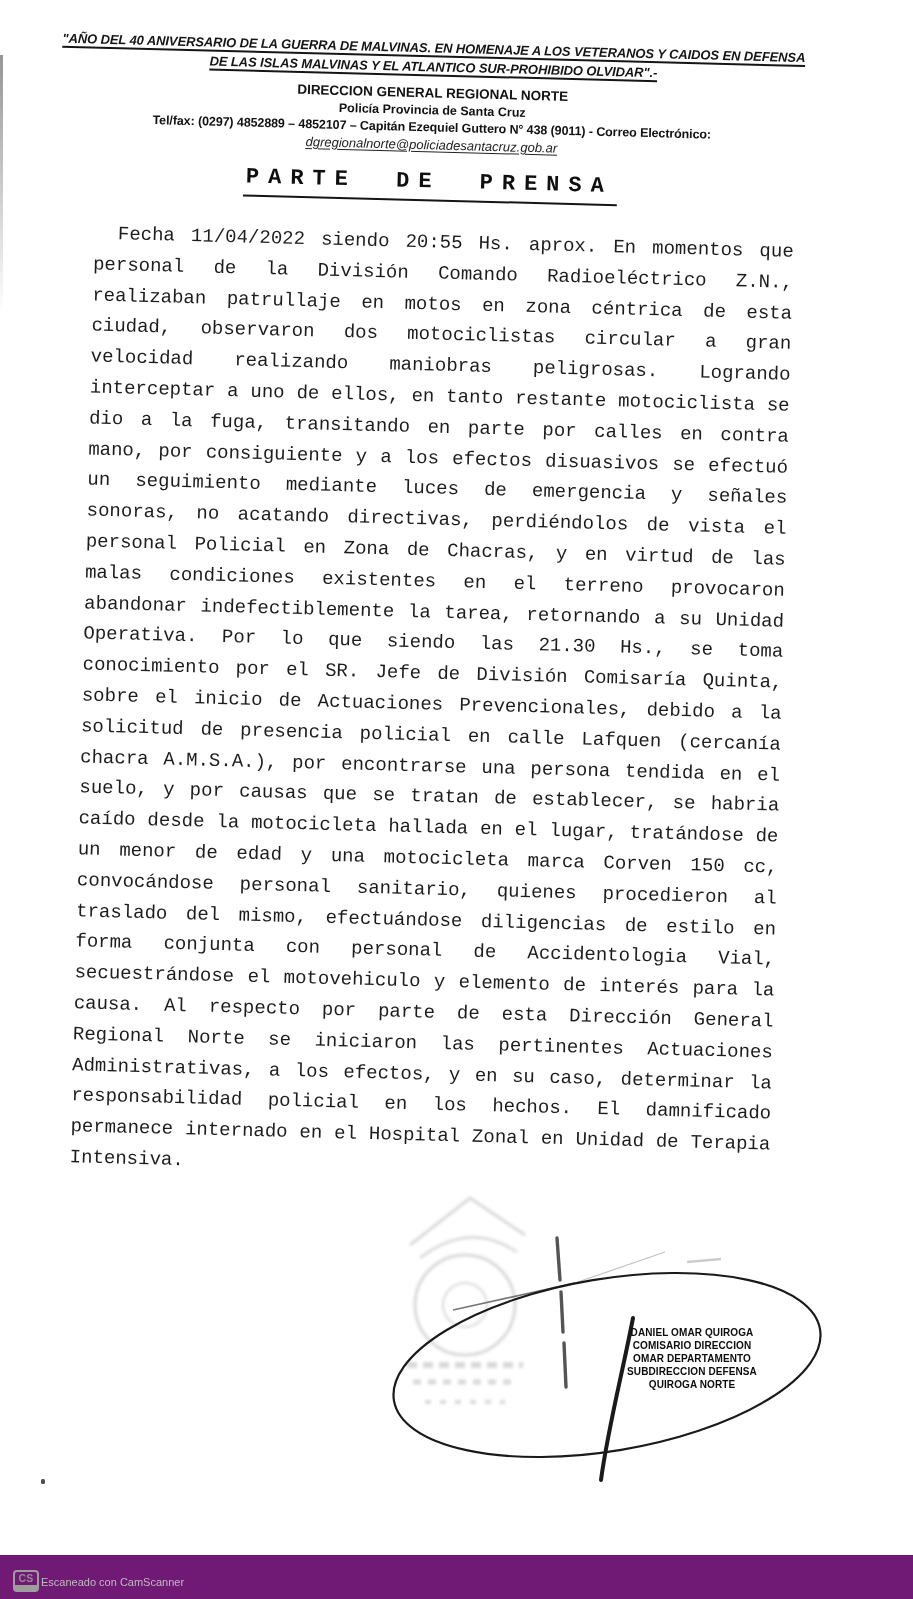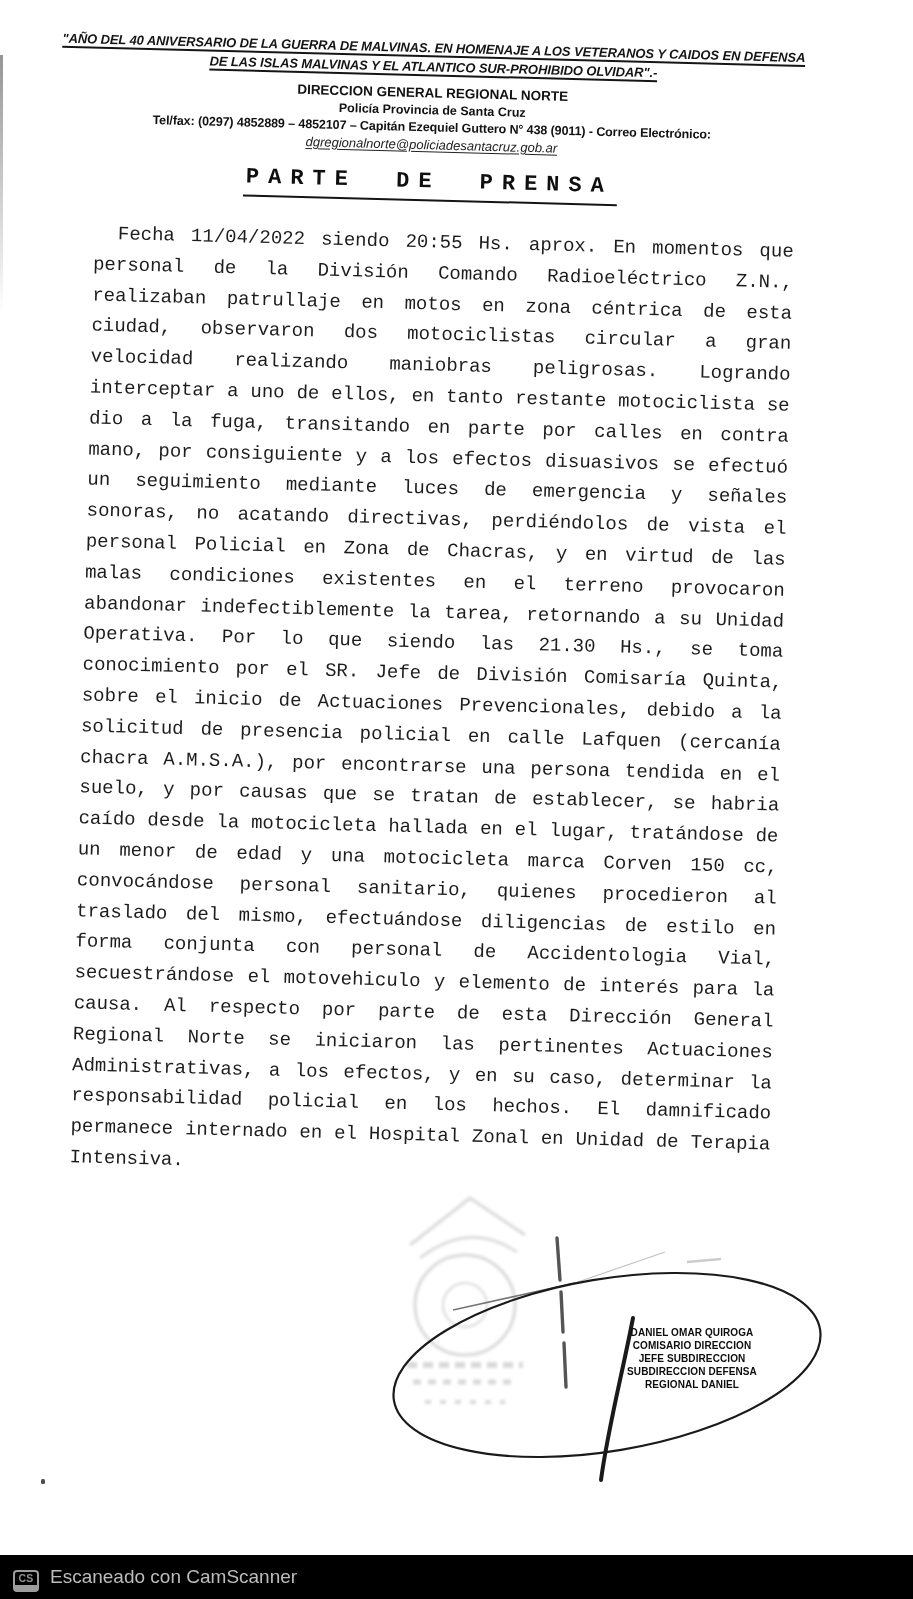--- a/index.html
+++ b/index.html
@@ -58,29 +58,29 @@
   .edge-line {
     position:absolute; left:0; top:55px; width:3px; height:258px;
     background:linear-gradient(#3f3f3f, rgba(130,130,130,0)); opacity:.55;
   }
   .stray-dot {
     position:absolute; left:41px; top:1479px; width:4px; height:5px;
     background:#4e4e4e; border-radius:1.5px;
   }
 
   
-  .footer { position:absolute; left:0; right:0; bottom:0; height:44px; background:#000000;text-decoration:underline; }
+  .footer { position:absolute; left:0; right:0; bottom:0; height:44px; background:#701a75;text-decoration:underline; }
   .cs-badge {
     position:absolute; left:13px; bottom:7px; width:22px; height:13px;
     border:2.5px solid #9d9d9d; border-bottom-width:7px; border-radius:4px;
     color:#8f8f8f; font-size:10.5px; font-weight:bold; text-align:center; line-height:13px;
     letter-spacing:0.3px;
   }
   .footer-text {
-    position:absolute; left:50px; bottom:11px; font-size:19px; color:#bcbcbc;
+    position:absolute; left:41px; bottom:11px; font-size:11px; color:#bcbcbc;
   }
 </style>
 </head>
 <body>
 
 <div class="page">
 
   <div class="edge-line"></div>
 
   <div class="scan-content">
@@ -125,23 +125,23 @@
       <path d="M 210 103 L 300 72" stroke="#999" stroke-width="1.2" fill="none" opacity="0.6"></path>
       <path d="M 322 82 L 356 79" stroke="#aaa" stroke-width="2.5" fill="none" opacity="0.6"></path>
 
       <ellipse cx="242" cy="185" rx="216" ry="86" transform="rotate(-9.5 242 185)" fill="none" stroke="#1a1a1a" stroke-width="2.2"></ellipse>
 
       <path d="M 268 138 C 257 195 243 248 236 300" fill="none" stroke="#1a1a1a" stroke-width="4" stroke-linecap="round"></path>
     </svg>
     <div class="stamp-text">
       <div>DANIEL OMAR QUIROGA</div>
       <div>COMISARIO DIRECCION</div>
-      <div>JEFE SUBDIRECCION</div>
+      <div>OMAR DEPARTAMENTO</div>
       <div>SUBDIRECCION DEFENSA</div>
-      <div>REGIONAL DANIEL</div>
+      <div>QUIROGA NORTE</div>
     </div>
   </div>
 
   <div class="stray-dot"></div>
 
   <div class="footer">
     <div class="cs-badge">CS</div>
     <div class="footer-text">Escaneado con CamScanner</div>
   </div>
 

